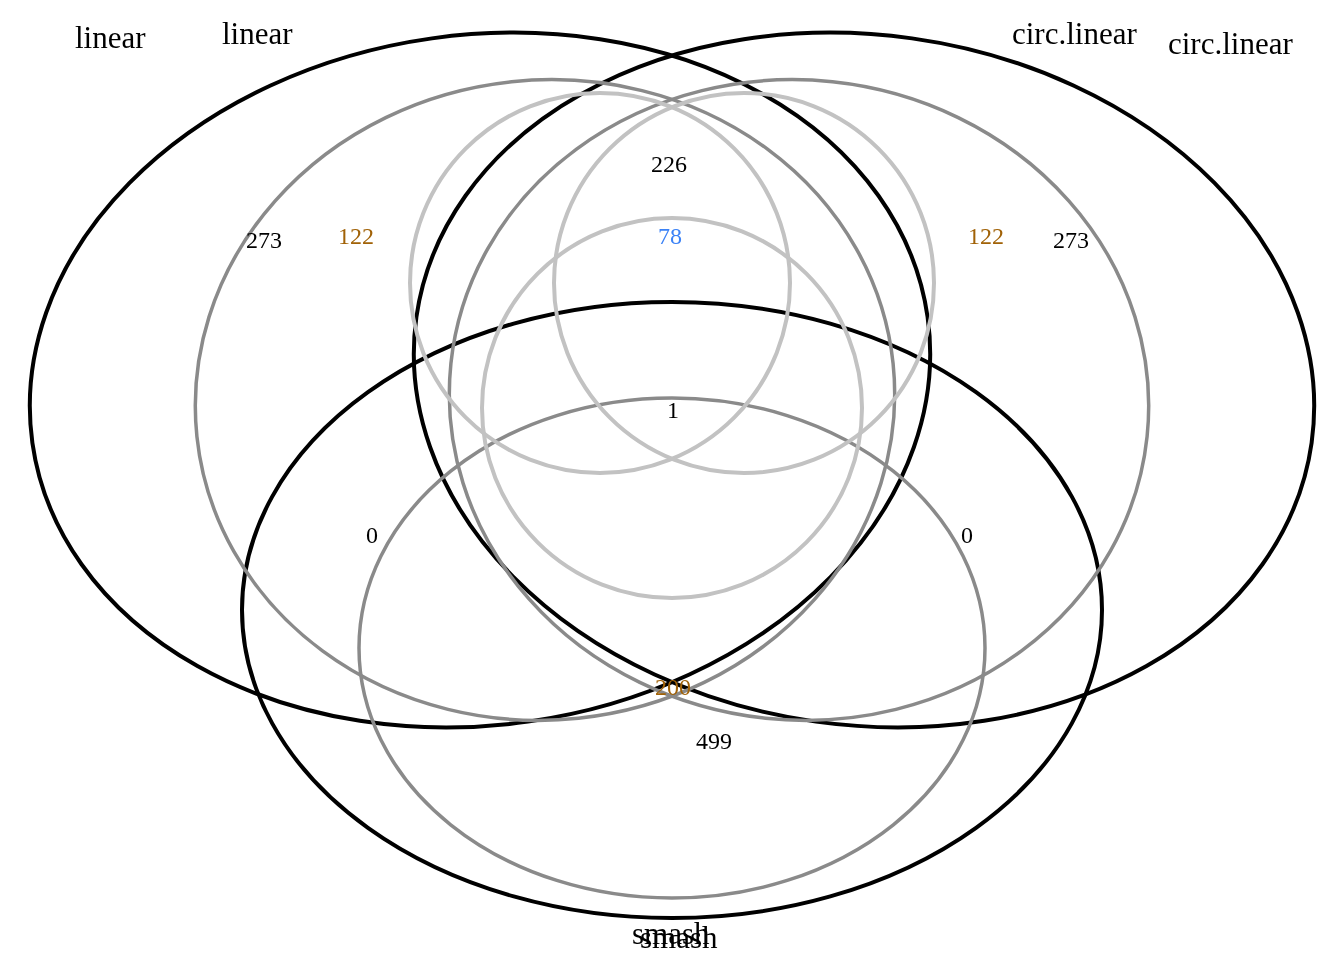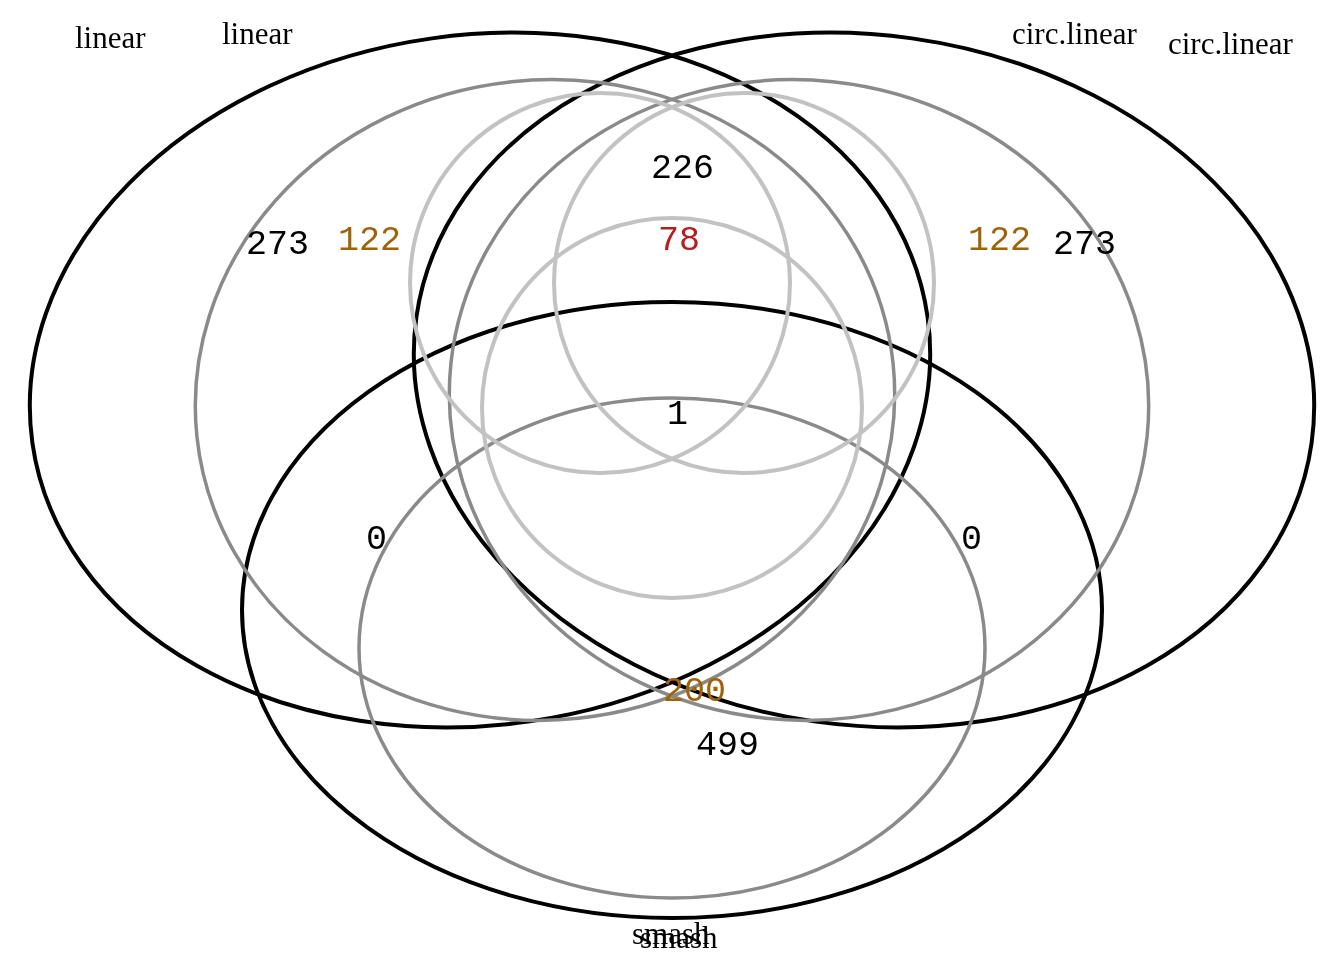--- a/index.html
+++ b/index.html
@@ -31,26 +31,25 @@
     position: absolute;
     white-space: nowrap;
     line-height: 1;
     font-family: "Liberation Serif", "DejaVu Serif", serif;
   }
   .set-label {
     font-size: 31px;
     color: #000000;
   }
   .count {
-    font-size: 35px;
-    font-family: Liberation Mono, monospace;
+    font-size: 24px;
   }
   .count.black { color: #000000; }
   .count.mid   { color: #a16207; }
-  .count.light { color: #b91c1c; }
+  .count.light { color: #3b82f6; }
 </style>
 </head>
 <body>
 
 <div id="stage">
 
   <svg id="venn-svg" viewBox="0 0 1344 960">
     <g id="ellipse-group">
         <ellipse cx="480" cy="380" rx="452" ry="345" stroke="#000000" stroke-width="4" class="ell" transform="rotate(-8 480 380)"></ellipse>
         <ellipse cx="864" cy="380" rx="452" ry="345" stroke="#000000" stroke-width="4" class="ell" transform="rotate(8 864 380)"></ellipse>
@@ -75,17 +74,17 @@
   <div id="counts-layer">
       <div class="lbl count black" style="left: 246px; top: 228px;">273</div>
       <div class="lbl count mid" style="left: 338px; top: 224px;">122</div>
       <div class="lbl count black" style="left: 651px; top: 152px;">226</div>
       <div class="lbl count light" style="left: 658px; top: 224px;">78</div>
       <div class="lbl count mid" style="left: 968px; top: 224px;">122</div>
       <div class="lbl count black" style="left: 1053px; top: 228px;">273</div>
       <div class="lbl count black" style="left: 667px; top: 398px;">1</div>
       <div class="lbl count black" style="left: 366px; top: 523px;">0</div>
       <div class="lbl count black" style="left: 961px; top: 523px;">0</div>
-      <div class="lbl count mid" style="left: 655px; top: 675px; margin-left: 8px;">200</div>
+      <div class="lbl count mid" style="left: 655px; top: 675px;">200</div>
       <div class="lbl count black" style="left: 652px; top: 729px; margin-left: 44px;">499</div>
     </div>
 
 </div>
 
 </body></html>

